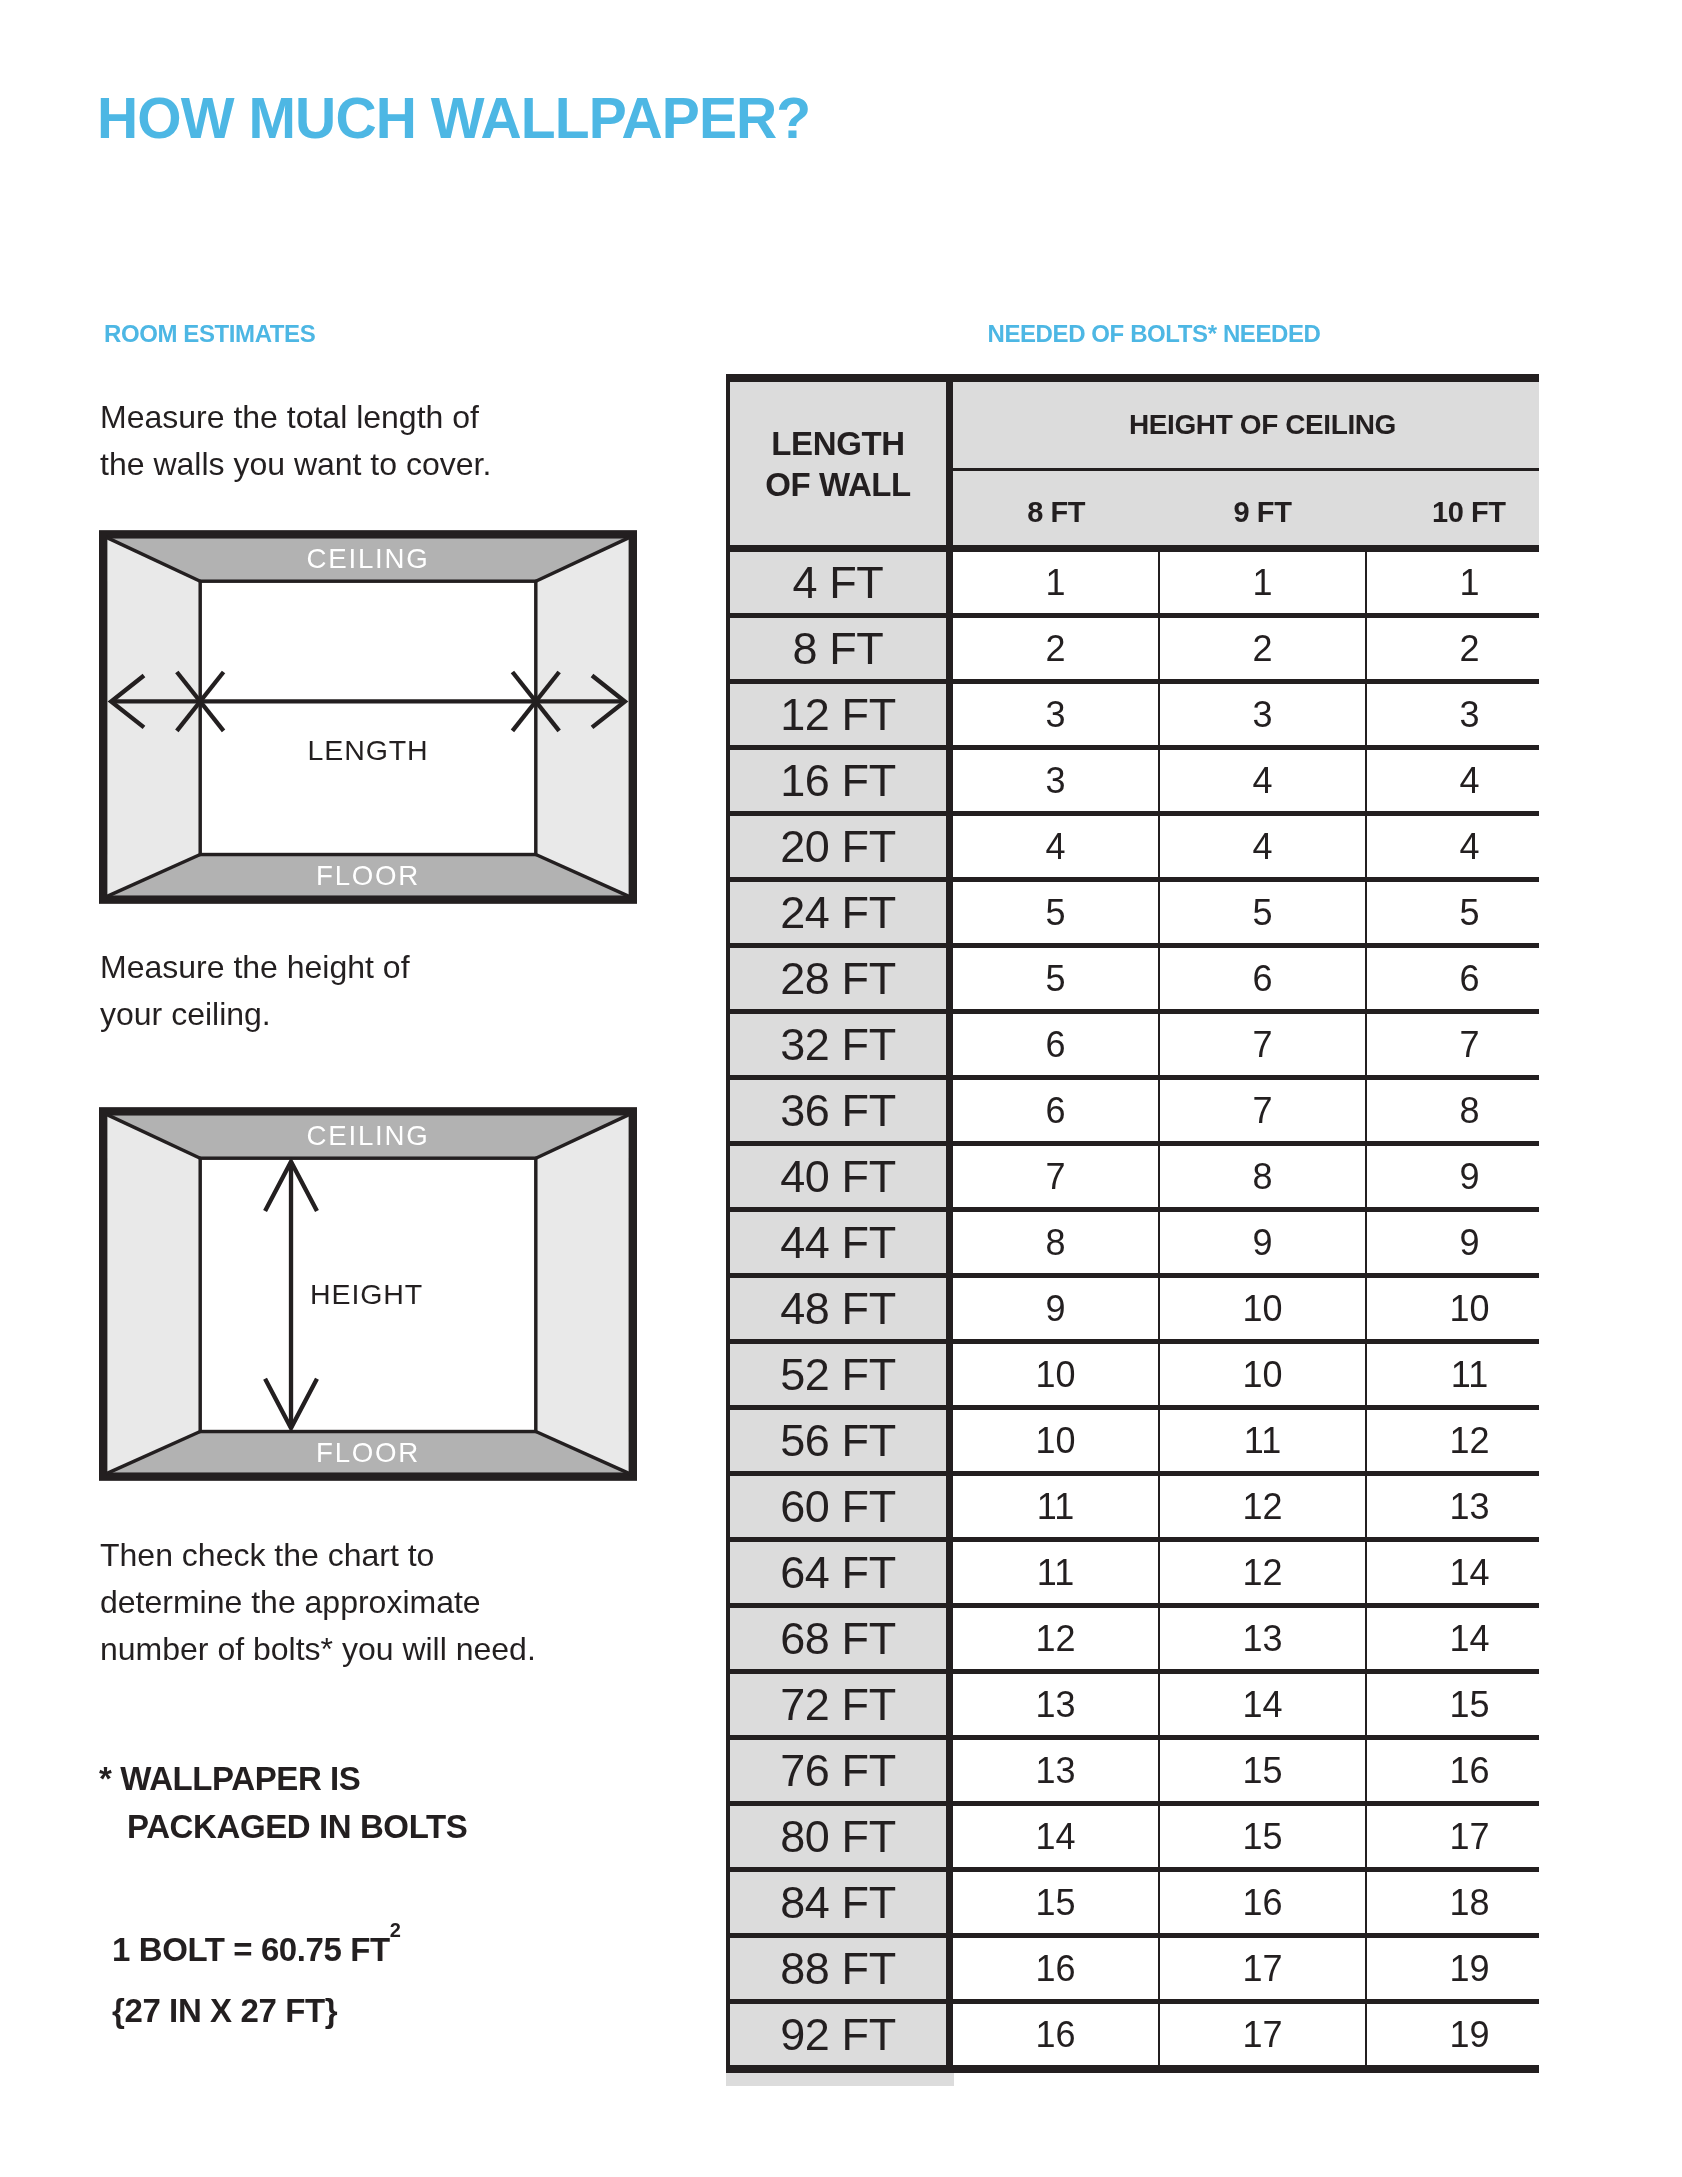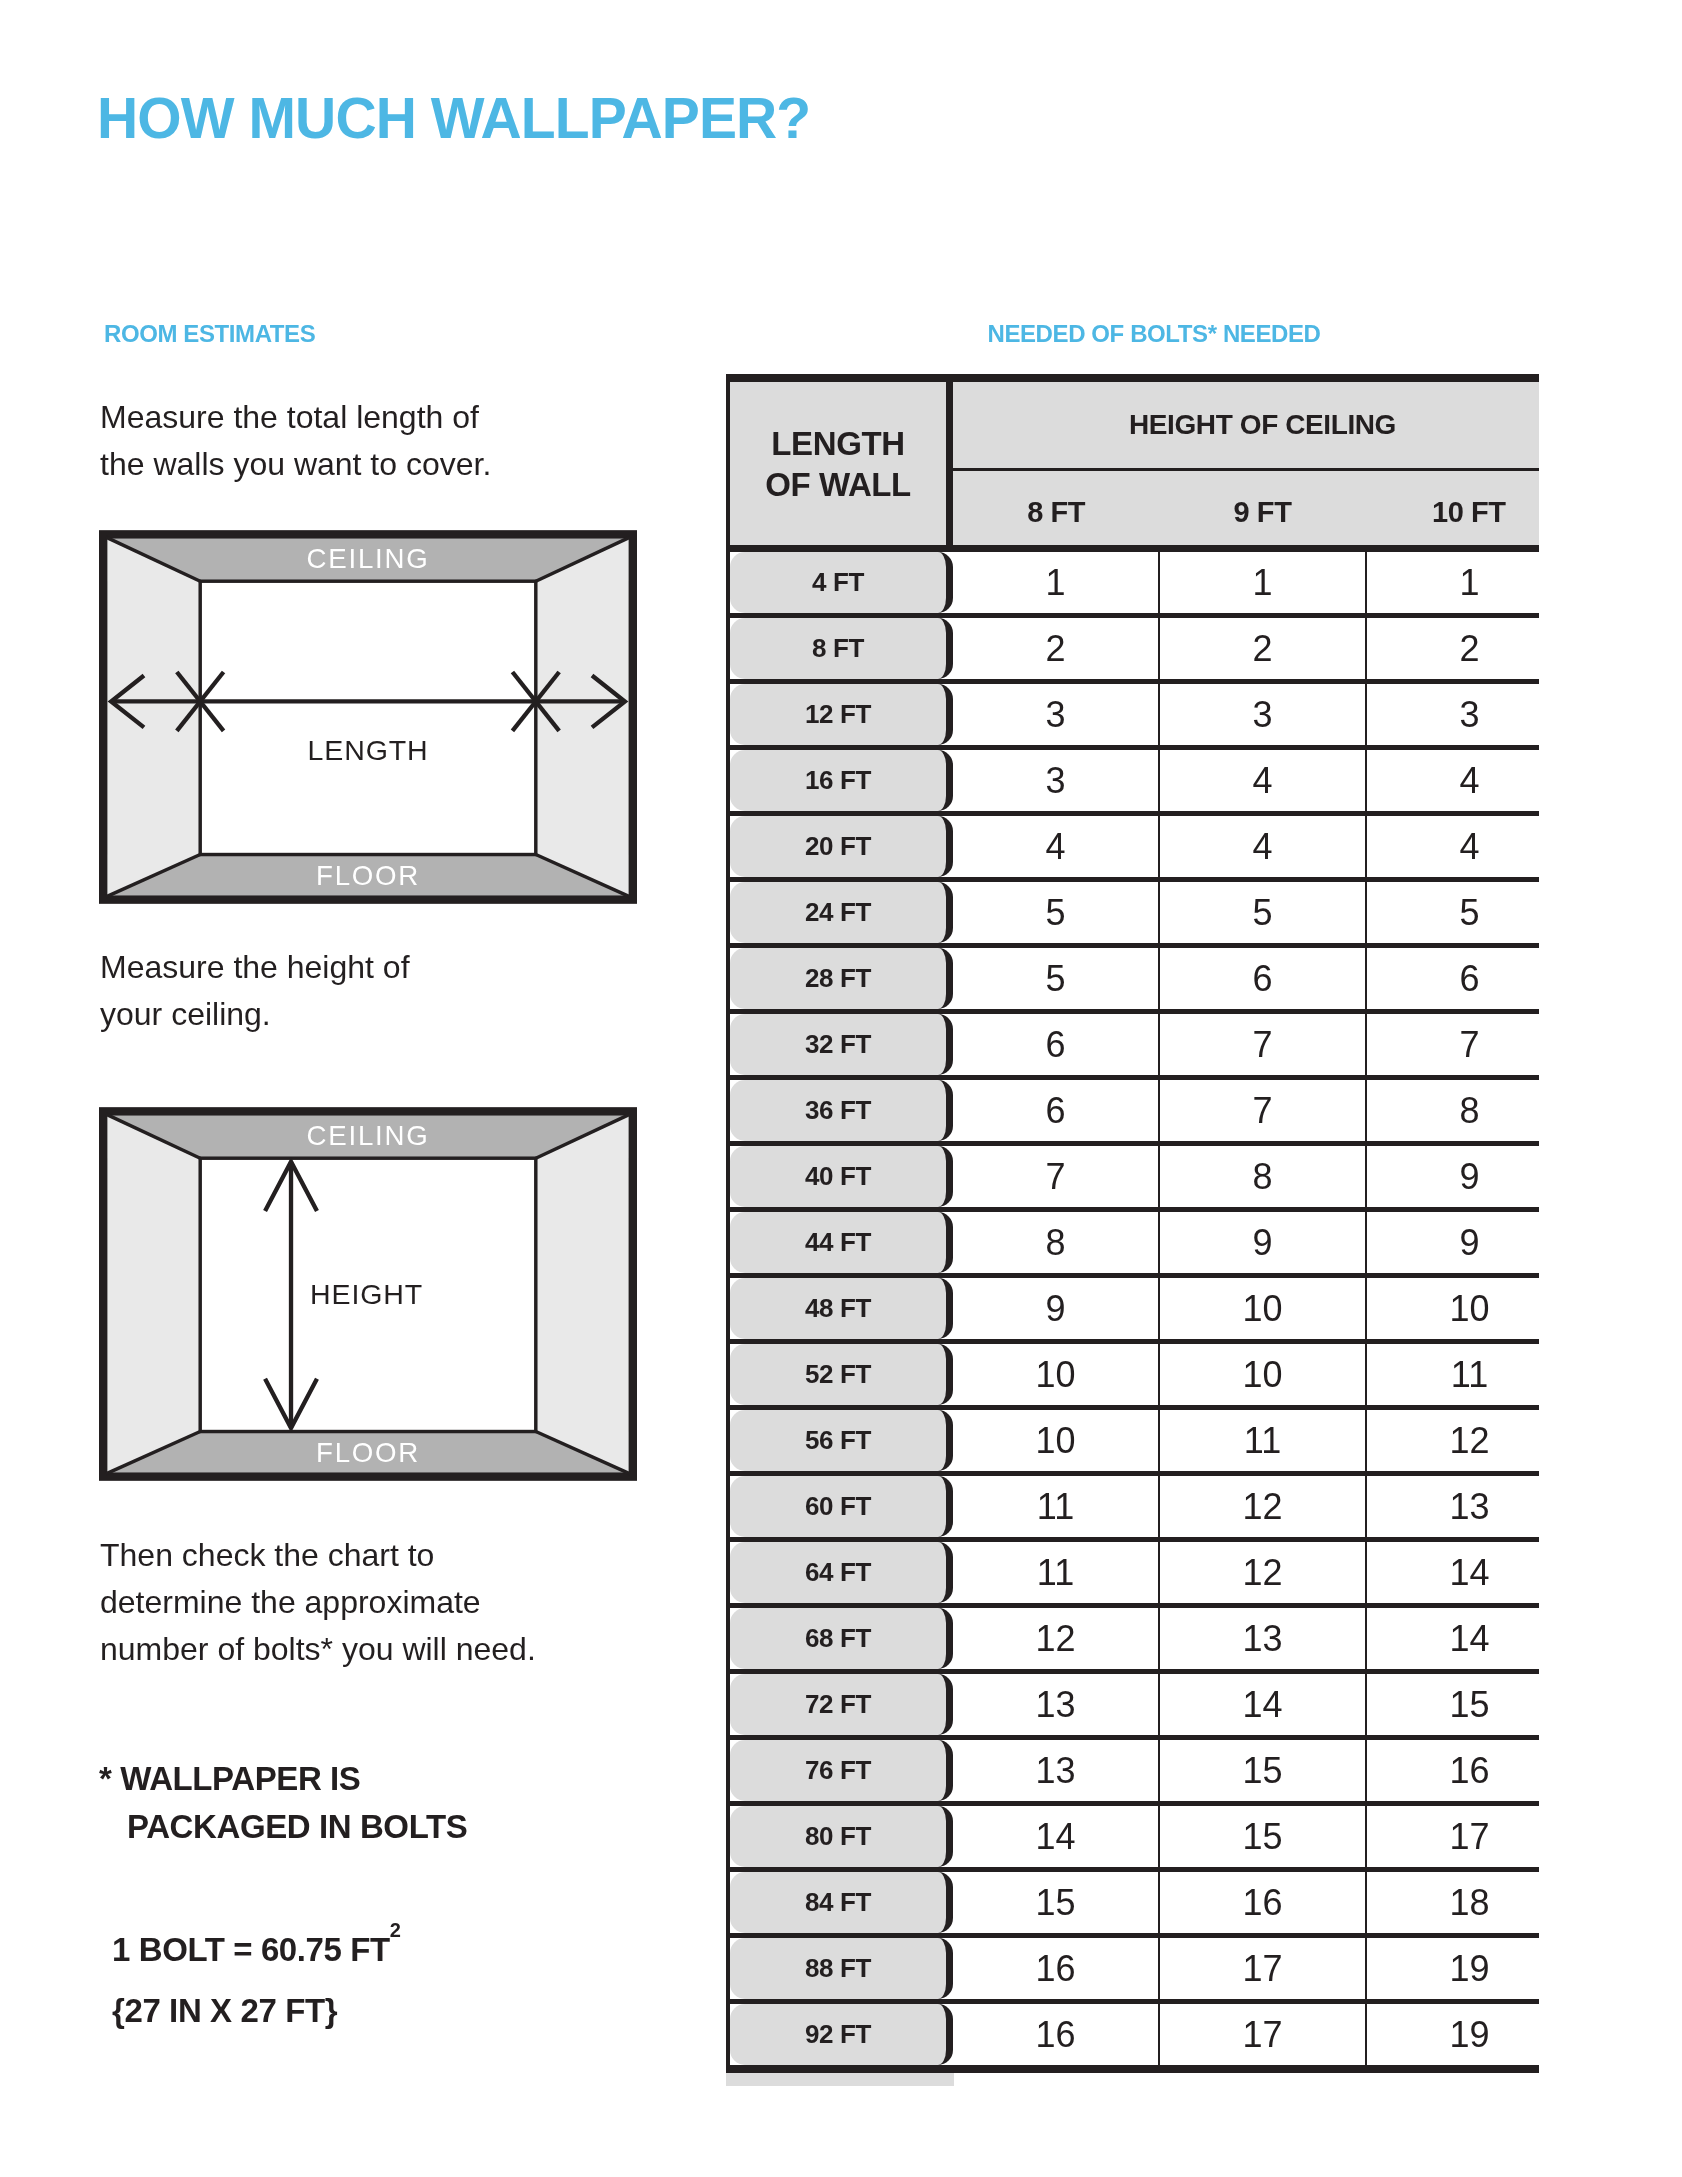--- a/index.html
+++ b/index.html
@@ -49,21 +49,21 @@
     height:86px;display:flex;align-items:center;justify-content:center;
     font-weight:700;font-size:28px;border-bottom:3.5px solid var(--ink);letter-spacing:-0.4px;
   }
   .subheads{height:74px;display:flex;align-items:center;}
   .subhead{flex:1;text-align:center;font-weight:700;font-size:29px;padding-top:8.6px;letter-spacing:-0.4px;}
   .t-row{display:flex;height:61px;border-bottom:5.2px solid var(--ink);}
   .t-row:last-child{border-bottom:8.6px solid var(--ink);}
   .t-rowlabel{
     width:216px;background:var(--table-gray);border-right:7.8px solid var(--ink);
     display:flex;align-items:center;justify-content:center;
-    font-weight:700;font-size:26px;letter-spacing:-0.4px;border-radius:15px;
+    font-weight:400;font-size:45px;letter-spacing:-0.4px;
   }
   .t-cells{flex:1;display:flex;}
   .t-cell{flex:1;display:flex;align-items:center;justify-content:center;font-size:36px;font-weight:400;}
   .t-cell + .t-cell{border-left:2.6px solid var(--ink);}
   .t-stub{width:228px;height:13px;background:var(--table-gray);}
   
   .svg-label-light{fill:#ffffff;font-family:"Liberation Sans","DejaVu Sans",sans-serif;font-size:32px;letter-spacing:2px;}
   .svg-label-dark{fill:var(--ink);font-family:"Liberation Sans","DejaVu Sans",sans-serif;font-size:33px;letter-spacing:1px;}
 </style>
 </head>

